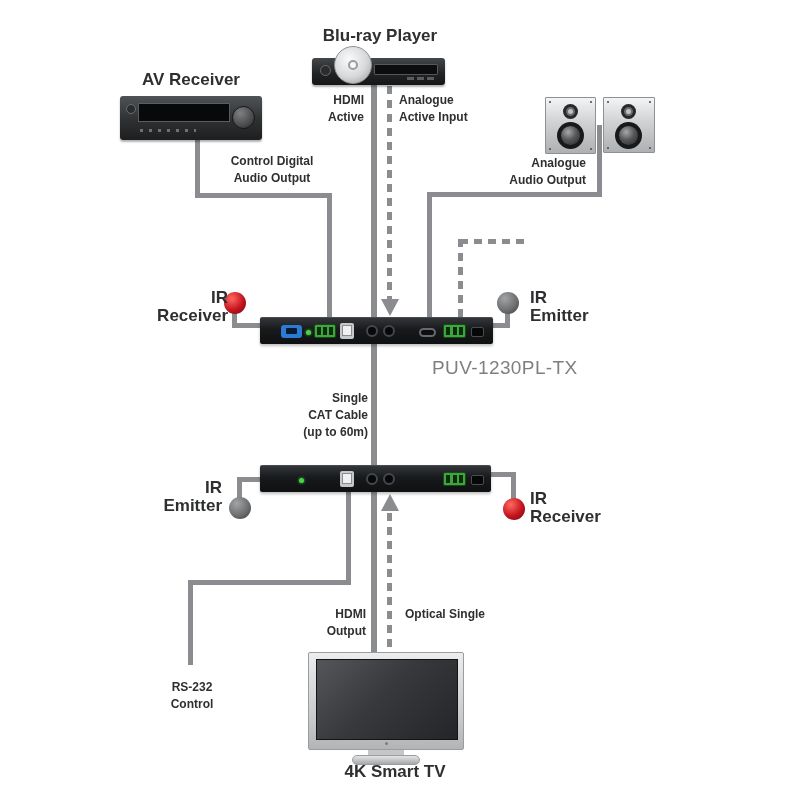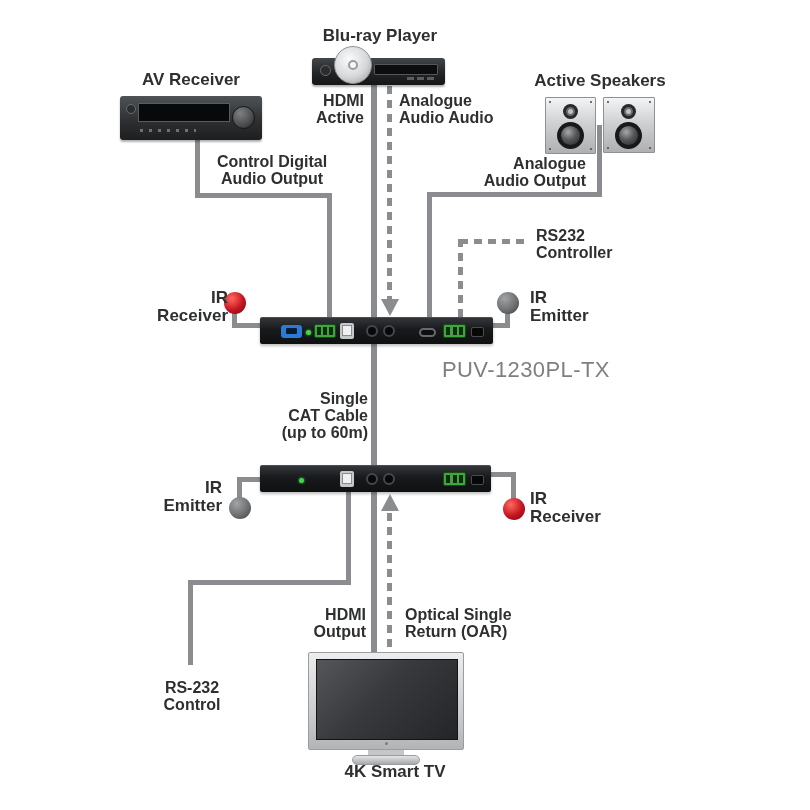--- a/index.html
+++ b/index.html
@@ -11,23 +11,23 @@
          background:repeating-linear-gradient(to bottom,#8a8c8f 0 8px,transparent 8px 14px);}
   .dashh{position:absolute;height:5px;z-index:1;
          background:repeating-linear-gradient(to right,#8a8c8f 0 8px,transparent 8px 14px);}
   .arrow-down{position:absolute;width:0;height:0;z-index:1;
          border-left:9px solid transparent;border-right:9px solid transparent;
          border-top:17px solid #8a8c8f;}
   .arrow-up{position:absolute;width:0;height:0;z-index:1;
          border-left:9px solid transparent;border-right:9px solid transparent;
          border-bottom:17px solid #8a8c8f;}
   
-  .lbl{position:absolute;font-weight:700;color:#2d2f31;font-size:16px;line-height:17px;z-index:4;}
+  .lbl{position:absolute;font-weight:700;color:#2d2f31;font-size:12px;line-height:17px;z-index:4;}
   .lbl.big{font-size:17px;line-height:18px;}
-  .model{position:absolute;color:#7d7f82;font-size:22px;letter-spacing:.4px;z-index:4;margin-left:10px;}
+  .model{position:absolute;color:#7d7f82;font-size:19px;letter-spacing:.4px;z-index:4;}
   .tr{text-align:right;} .tc{text-align:center;}
   
   .ball{position:absolute;width:22px;height:22px;border-radius:50%;z-index:3;}
   .ball.red{background:radial-gradient(circle at 35% 30%,#ff6a5e,#c41420 55%,#70080f);}
   .ball.gray{background:radial-gradient(circle at 35% 30%,#a2a4a6,#6e7072 55%,#3a3c3e);}
   
   .unit{position:absolute;height:26px;z-index:2;border-radius:2px;
         background:linear-gradient(180deg,#33363a,#17191b 45%,#0e1012);
         border-top:1px solid #4a4d50;box-shadow:0 2px 3px rgba(0,0,0,.25);}
   .hdmi-blue{position:absolute;width:21px;height:13px;background:#2b7ad4;border-radius:3px;}
@@ -210,41 +210,36 @@
 
   <div class="tv">
     <div class="screen"></div>
     <div class="cam"></div>
   </div>
   <div class="tvneck"></div>
   <div class="tvbase"></div>
 
   <div class="lbl big tc" style="left:290px;top:27px;width:180px">Blu-ray Player</div>
   <div class="lbl big tc" style="left:118px;top:71px;width:146px">AV Receiver</div>
-  <div class="lbl big tc" style="left:518px;top:72px;width:164px">Active Speakers</div>
 
   <div class="lbl tr" style="left:264px;top:92px;width:100px">
     <div>HDMI</div>
       <div>Active</div>
   </div>
   <div class="lbl" style="left:399px;top:92px;width:130px">
     <div>Analogue</div>
-      <div>Audio Audio</div>
+      <div>Active Input</div>
   </div>
   <div class="lbl tc" style="left:204px;top:153px;width:136px">
     <div>Control Digital</div>
       <div>Audio Output</div>
   </div>
   <div class="lbl tr" style="left:450px;top:155px;width:136px">
     <div>Analogue</div>
       <div>Audio Output</div>
-  </div>
-  <div class="lbl" style="left:536px;top:227px;width:110px">
-    <div>RS232</div>
-      <div>Controller</div>
   </div>
 
   <div class="lbl big tr" style="left:135px;top:289px;width:93px">
     <div>IR</div>
       <div>Receiver</div>
   </div>
   <div class="lbl big" style="left:530px;top:289px;width:100px">
     <div>IR</div>
       <div>Emitter</div>
   </div>
@@ -264,21 +259,20 @@
     <div>IR</div>
       <div>Receiver</div>
   </div>
 
   <div class="lbl tr" style="left:266px;top:606px;width:100px">
     <div>HDMI</div>
       <div>Output</div>
   </div>
   <div class="lbl" style="left:405px;top:606px;width:170px">
     <div>Optical Single</div>
-      <div>Return (OAR)</div>
   </div>
   <div class="lbl tc" style="left:130px;top:679px;width:124px">
     <div>RS-232</div>
       <div>Control</div>
   </div>
   <div class="lbl big tc" style="left:330px;top:763px;width:130px">4K Smart TV</div>
 
 </div>
 
 </body></html>

